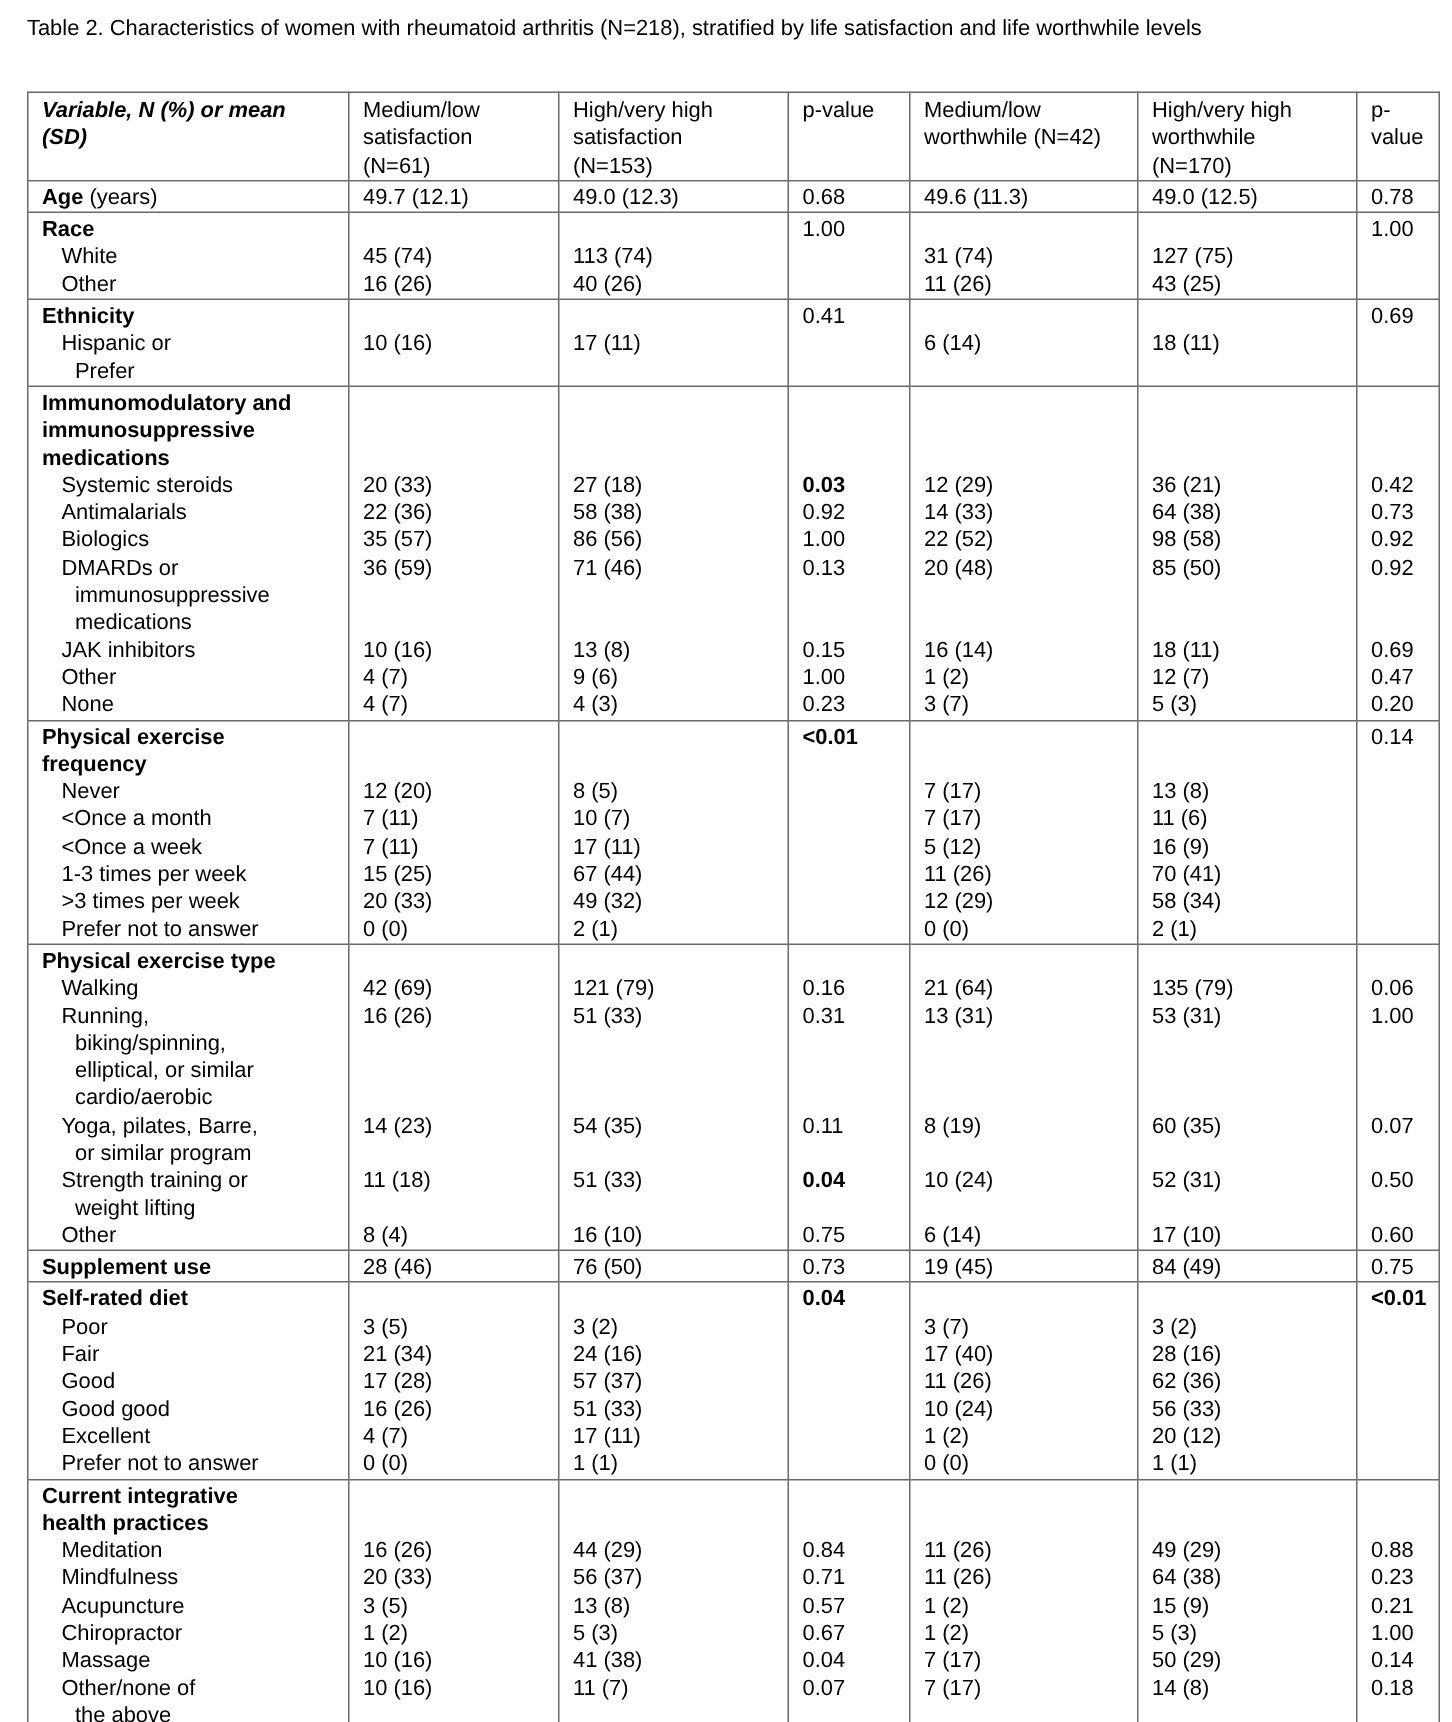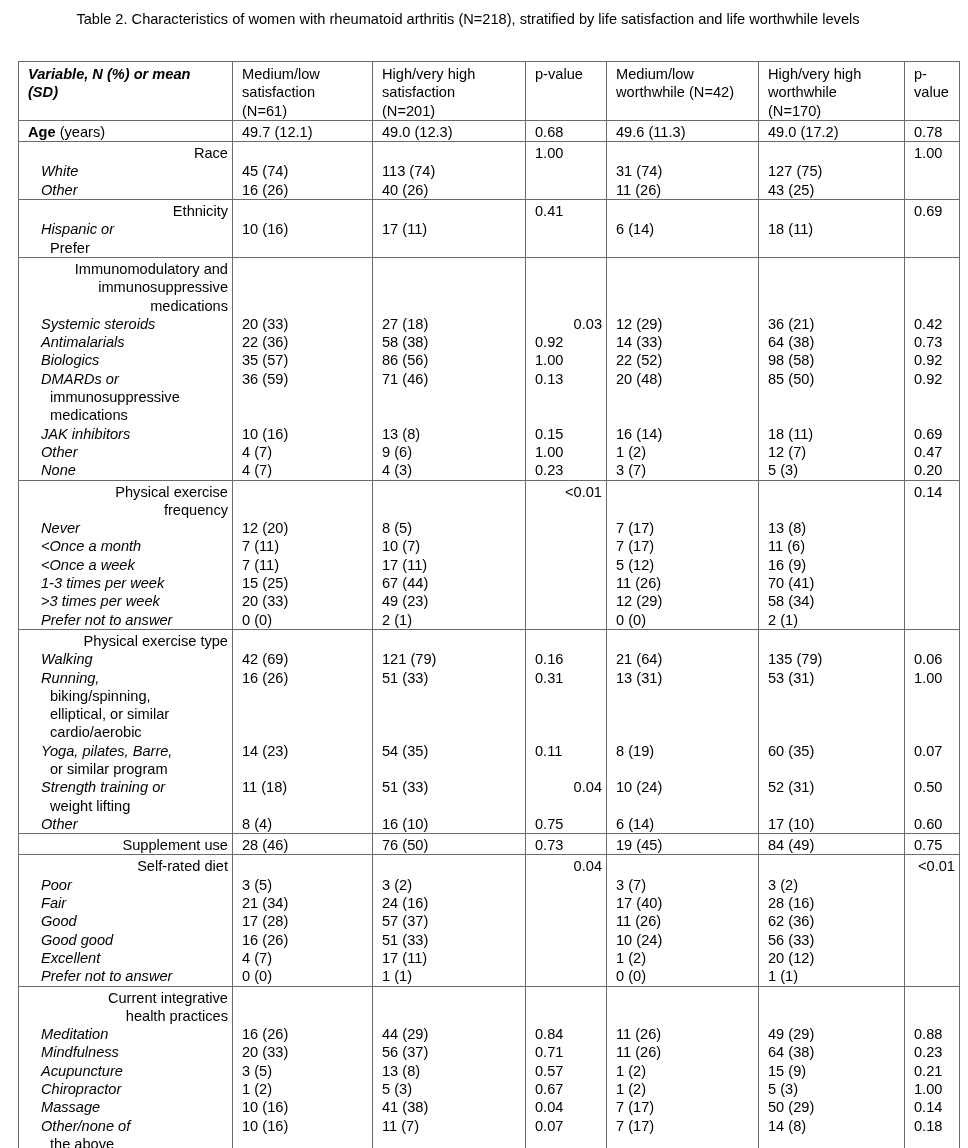--- a/index.html
+++ b/index.html
@@ -3,38 +3,38 @@
 <meta charset="utf-8">
 <style>
   html, body { margin: 0; padding: 0; background: #ffffff; }
   body {
     width: 968px; height: 1148px; overflow: hidden;
     font-family: "Liberation Sans", sans-serif;
     color: #000; font-size: 14.6px; line-height: 18.3px;
   }
   .caption {
     position: absolute; left: 18px; top: 10px; width: 900px;
-    font-size: 14.6px; line-height: 19px; text-align: center;
+    font-size: 14.6px; line-height: 19px;
   }
   table {
     position: absolute; left: 18px; top: 61px;
     border-collapse: collapse; table-layout: fixed;
     width: 941px;
   }
   col.c0 { width: 214px; } col.c1 { width: 140px; } col.c2 { width: 153px; }
   col.c3 { width: 81px; } col.c4 { width: 152px; } col.c5 { width: 146px; } col.c6 { width: 55px; }
   td, th {
     border: 1.5px solid #6b6b6b; vertical-align: top; text-align: left;
     padding: 2px 4px 0 9px; font-weight: normal;
   }
   th { padding-top: 3px; }
   th.var { font-weight: bold; font-style: italic; }
-  .lab b, .bold { font-weight: normal; text-align: right; }
+  .lab b, .bold { font-weight: bold; }
   .line { display: block; min-height: 18.3px; }
-  .indent1 { padding-left: 13px; display: block; font-style: italic; }
+  .indent1 { padding-left: 13px; display: block; }
   .indent2 { padding-left: 22px; display: block; }
 </style>
 </head>
 <body>
 
 <div class="caption">Table 2. Characteristics of women with rheumatoid arthritis (N=218), stratified by life satisfaction and life worthwhile levels</div>
 
 <table>
   <colgroup>
     <col class="c0">
@@ -52,21 +52,21 @@
           <span class="line">(SD)</span>
         </th>
         <th>
           <span class="line">Medium/low</span>
           <span class="line">satisfaction</span>
           <span class="line">(N=61)</span>
         </th>
         <th>
           <span class="line">High/very high</span>
           <span class="line">satisfaction</span>
-          <span class="line">(N=201)</span>
+          <span class="line">(N=153)</span>
         </th>
         <th>
           <span class="line">p-value</span>
         </th>
         <th>
           <span class="line">Medium/low</span>
           <span class="line">worthwhile (N=42)</span>
         </th>
         <th>
           <span class="line">High/very high</span>
@@ -79,21 +79,21 @@
         </th>
       </tr>
   </thead>
   <tbody id="tbody">
     <tr>
       <td><b>Age</b><span> (years)</span></td>
       <td>49.7 (12.1)</td>
       <td>49.0 (12.3)</td>
       <td>0.68</td>
       <td>49.6 (11.3)</td>
-      <td>49.0 (17.2)</td>
+      <td>49.0 (12.5)</td>
       <td>0.78</td>
     </tr>
   <tr>
         <td>
           <span class="line bold">Race</span>
           <span class="line indent1">White</span>
           <span class="line indent1">Other</span>
         </td>
         <td>
           <span class="line"></span>
@@ -284,21 +284,21 @@
           <span class="line">20 (33)</span>
           <span class="line">0 (0)</span>
         </td>
         <td>
           <span class="line"></span>
           <span class="line"></span>
           <span class="line">8 (5)</span>
           <span class="line">10 (7)</span>
           <span class="line">17 (11)</span>
           <span class="line">67 (44)</span>
-          <span class="line">49 (23)</span>
+          <span class="line">49 (32)</span>
           <span class="line">2 (1)</span>
         </td>
         <td>
           <span class="line bold">&lt;0.01</span>
           <span class="line"></span>
           <span class="line"></span>
           <span class="line"></span>
           <span class="line"></span>
           <span class="line"></span>
           <span class="line"></span>

